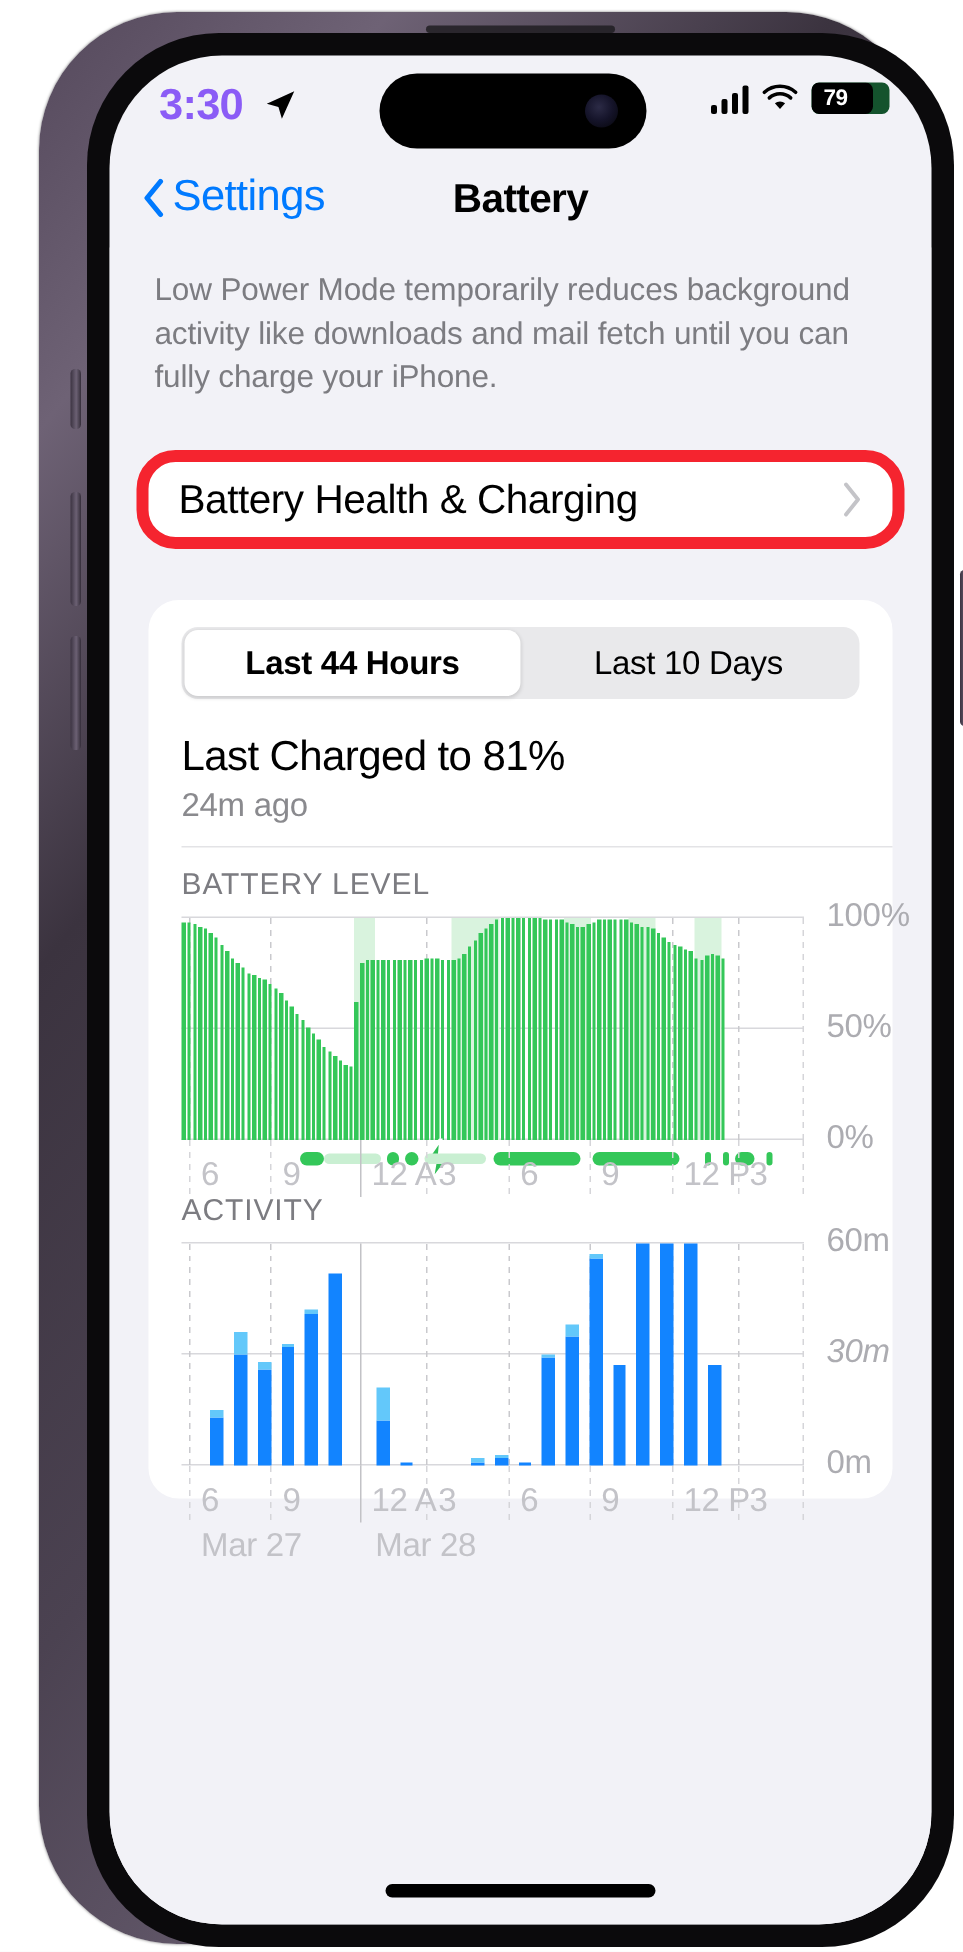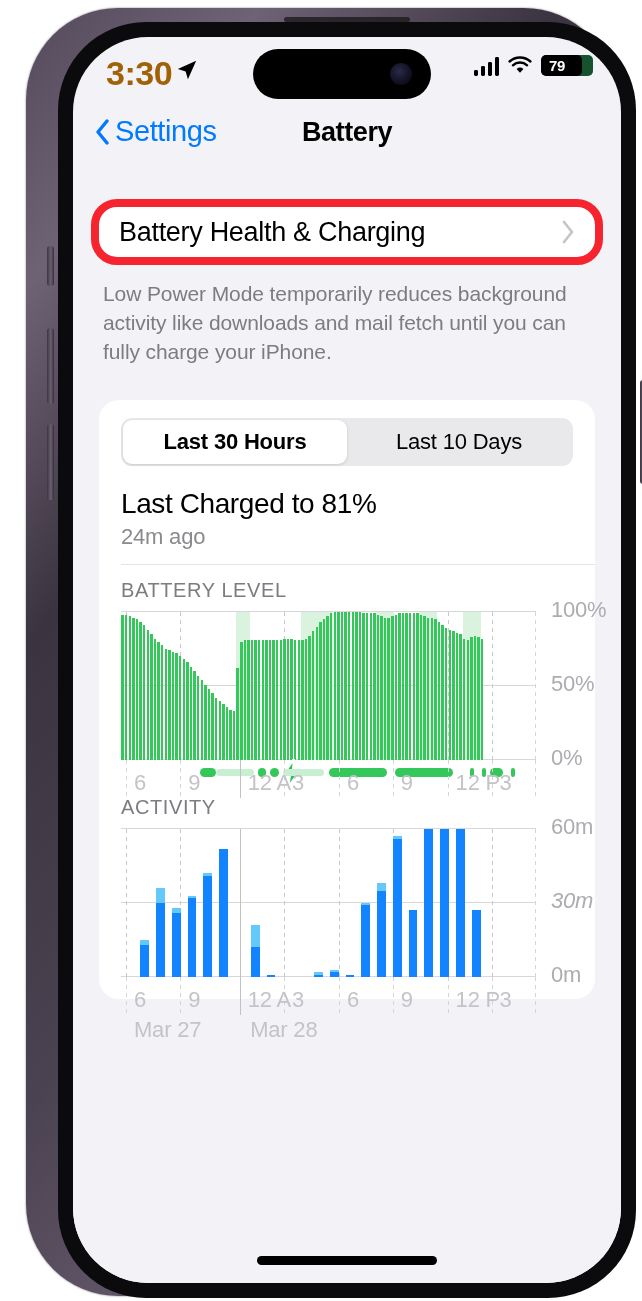--- a/index.html
+++ b/index.html
@@ -25,21 +25,21 @@
     background:#201d22;opacity:.85;}
   
   .side-btn{position:absolute;background:linear-gradient(90deg,#3c3442,#6b6073 55%,#352e3a);border-radius:3px;}
   #btn-mute{left:21px;top:238px;width:7px;height:40px;}
   #btn-volup{left:21px;top:320px;width:7px;height:76px;}
   #btn-voldown{left:21px;top:416px;width:7px;height:76px;}
   #btn-power{left:614px;top:372px;width:7px;height:104px;}
 
   
   #status-bar{position:absolute;left:0;top:0;width:548px;height:68px;}
-  #status-time{position:absolute;left:33px;top:17px;font-size:34px;font-weight:700;color:#a16207;letter-spacing:-.5px;}
+  #status-time{position:absolute;left:33px;top:17px;font-size:29px;font-weight:700;color:#8b5cf6;letter-spacing:-.5px;}
   #loc-arrow{position:absolute;left:103px;top:22px;width:22px;height:22px;}
   #dynamic-island{position:absolute;left:180px;top:12px;width:178px;height:50px;border-radius:27px;
     background:#000;}
   #di-lens{position:absolute;left:317px;top:26px;width:22px;height:22px;border-radius:50%;
     background:radial-gradient(circle at 42% 38%,#2c2b46 0%,#15142a 48%,#050509 100%);}
   #status-right{position:absolute;right:28px;top:18px;display:flex;align-items:center;gap:9px;}
   .sig-bars{display:flex;align-items:flex-end;gap:2.5px;height:20px;}
   .sig-bars i{display:block;width:4.5px;background:#000;border-radius:1.4px;}
   .sig-bars i:nth-child(1){height:6px;} .sig-bars i:nth-child(2){height:10px;}
   .sig-bars i:nth-child(3){height:14px;} .sig-bars i:nth-child(4){height:19px;}
@@ -171,38 +171,38 @@
           <path d="M12 2 L3 13 L12 24" stroke="#007aff" stroke-width="3.4" fill="none" stroke-linecap="round" stroke-linejoin="round"></path>
         </svg>
         <span id="back-label">Settings</span>
       </div>
       <div id="page-title">Battery</div>
     </div>
 
     <div id="content">
 
 
+      <div id="lpm-footer">Low Power Mode temporarily reduces background activity like downloads and mail fetch until you can fully charge your iPhone.</div>
+
       <div id="health-wrap">
         <div id="health-card">
           <div id="health-row">
             <span id="health-label">Battery Health &amp; Charging</span>
             <svg id="chevron-right" viewBox="0 0 14 24">
               <path d="M3 2 L11 12 L3 22" stroke="#c4c4c8" stroke-width="2.6" fill="none" stroke-linecap="round" stroke-linejoin="round"></path>
             </svg>
           </div>
         </div>
         <div id="health-highlight"></div>
       </div>
 
-      <div id="lpm-footer">Low Power Mode temporarily reduces background activity like downloads and mail fetch until you can fully charge your iPhone.</div>
-
       <div id="charts-card">
 
         <div id="segmented">
-          <div class="seg active">Last 30 Hours</div>
+          <div class="seg active">Last 44 Hours</div>
           <div class="seg">Last 10 Days</div>
         </div>
 
         <div id="last-charged">Last Charged to 81%</div>
         <div id="last-charged-sub">24m ago</div>
         <div id="charge-divider"></div>
 
         <div class="chart-block">
           <div class="chart-heading">BATTERY LEVEL</div>
           <div class="chart-area">

